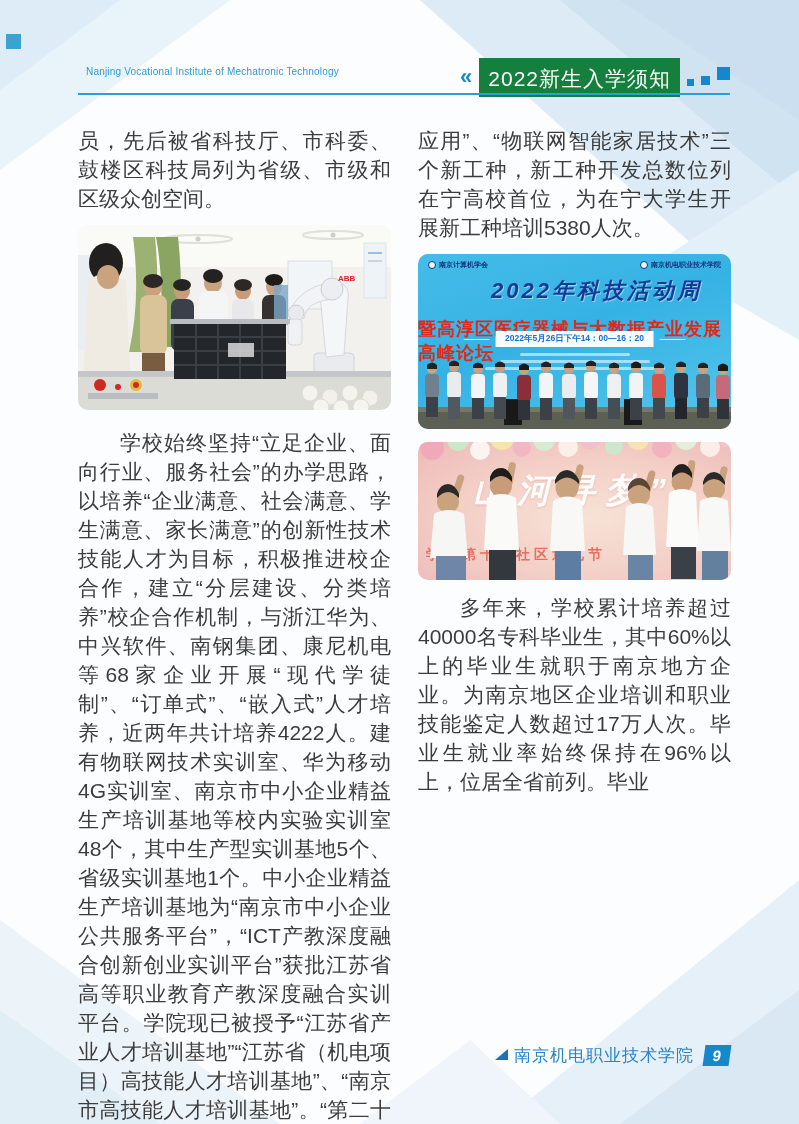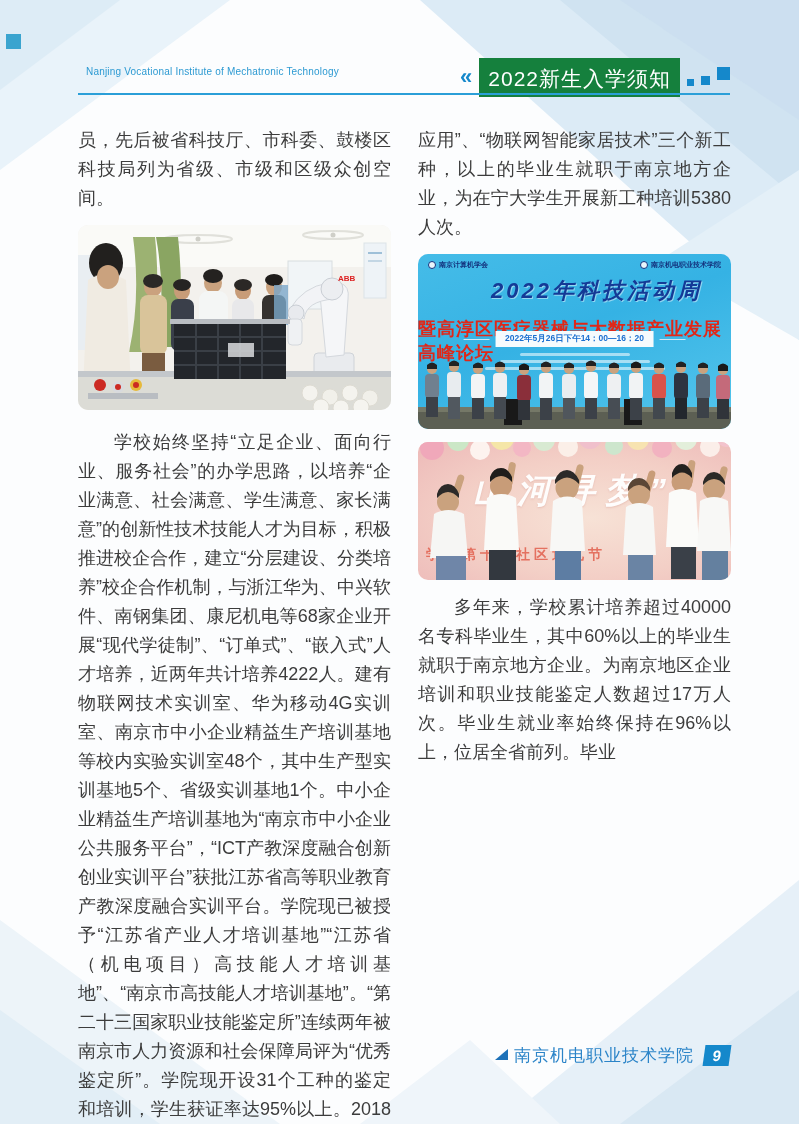--- a/index.html
+++ b/index.html
@@ -19,21 +19,21 @@
   .sq{display:inline-block;background:#1588cb;}
   .sq1{width:7px;height:7px;margin-top:10px;}
   .sq2{width:9px;height:9px;margin-top:6px;}
   .sq3{width:13px;height:13px;margin-top:-8px;}
   .header-rule{position:absolute;left:78px;top:93px;width:652px;height:2px;background:#2b9fd8;}
 
   
   .col{position:absolute;top:126px;width:313px;}
   .col-left{left:78px;}
   .col-right{left:418px;}
-  .col p{margin:0;font-size:18px;line-height:29px;color:#3c3c3c;text-align:justify;}
+  .col p{margin:0;font-size:21px;line-height:29px;color:#3c3c3c;text-align:justify;}
   .indent{text-indent:2em;}
 
   .photo{position:relative;width:313px;border-radius:10px;overflow:hidden;margin:12px 0 13px;}
   .photo svg{display:block;}
 
   
   .photo-forum{height:175px;background:linear-gradient(160deg,#45bce8 0%,#35b2e4 45%,#55c6ec 100%);}
   .forum-logo{position:absolute;top:6px;font-size:7px;font-weight:bold;color:#14337e;display:flex;align-items:center;gap:3px;}
   .forum-logo .dot{width:8px;height:8px;border-radius:50%;background:#e9f5fb;border:1px solid #14337e;box-sizing:border-box;}
   .forum-logo-left{left:10px;}
@@ -180,21 +180,21 @@
             <circle cx="58" cy="160" r="3" fill="#cc2a22"></circle>
           <rect x="10" y="168" width="70" height="6" fill="#b9bdc2"></rect>
         </g>
       </svg>
     </figure>
 
     <p class="indent">学校始终坚持“立足企业、面向行业、服务社会”的办学思路，以培养“企业满意、社会满意、学生满意、家长满意”的创新性技术技能人才为目标，积极推进校企合作，建立“分层建设、分类培养”校企合作机制，与浙江华为、中兴软件、南钢集团、康尼机电等68家企业开展“现代学徒制”、“订单式”、“嵌入式”人才培养，近两年共计培养4222人。建有物联网技术实训室、华为移动4G实训室、南京市中小企业精益生产培训基地等校内实验实训室48个，其中生产型实训基地5个、省级实训基地1个。中小企业精益生产培训基地为“南京市中小企业公共服务平台”，“ICT产教深度融合创新创业实训平台”获批江苏省高等职业教育产教深度融合实训平台。学院现已被授予“江苏省产业人才培训基地”“江苏省（机电项目）高技能人才培训基地”、“南京市高技能人才培训基地”。“第二十三国家职业技能鉴定所”连续两年被南京市人力资源和社会保障局评为“优秀鉴定所”。学院现开设31个工种的鉴定和培训，学生获证率达95%以上。2018年，学校为南京市人社局开发“3D打印技术应用”、“工业机器人</p>
   </section>
 
   <section class="col col-right">
-    <p>应用”、“物联网智能家居技术”三个新工种，以上的毕业生就职于南京地方企业，为在宁大学生开展新工种培训5380人次。</p>
+    <p>应用”、“物联网智能家居技术”三个新工种，新工种开发总数位列在宁高校首位，为在宁大学生开展新工种培训5380人次。</p>
 
     <figure class="photo photo-forum">
       <div class="forum-logo forum-logo-left">
         <span class="dot"></span>
         <span>南京计算机学会</span>
       </div>
       <div class="forum-logo forum-logo-right">
         <span class="dot"></span>
         <span>南京机电职业技术学院</span>
       </div>

